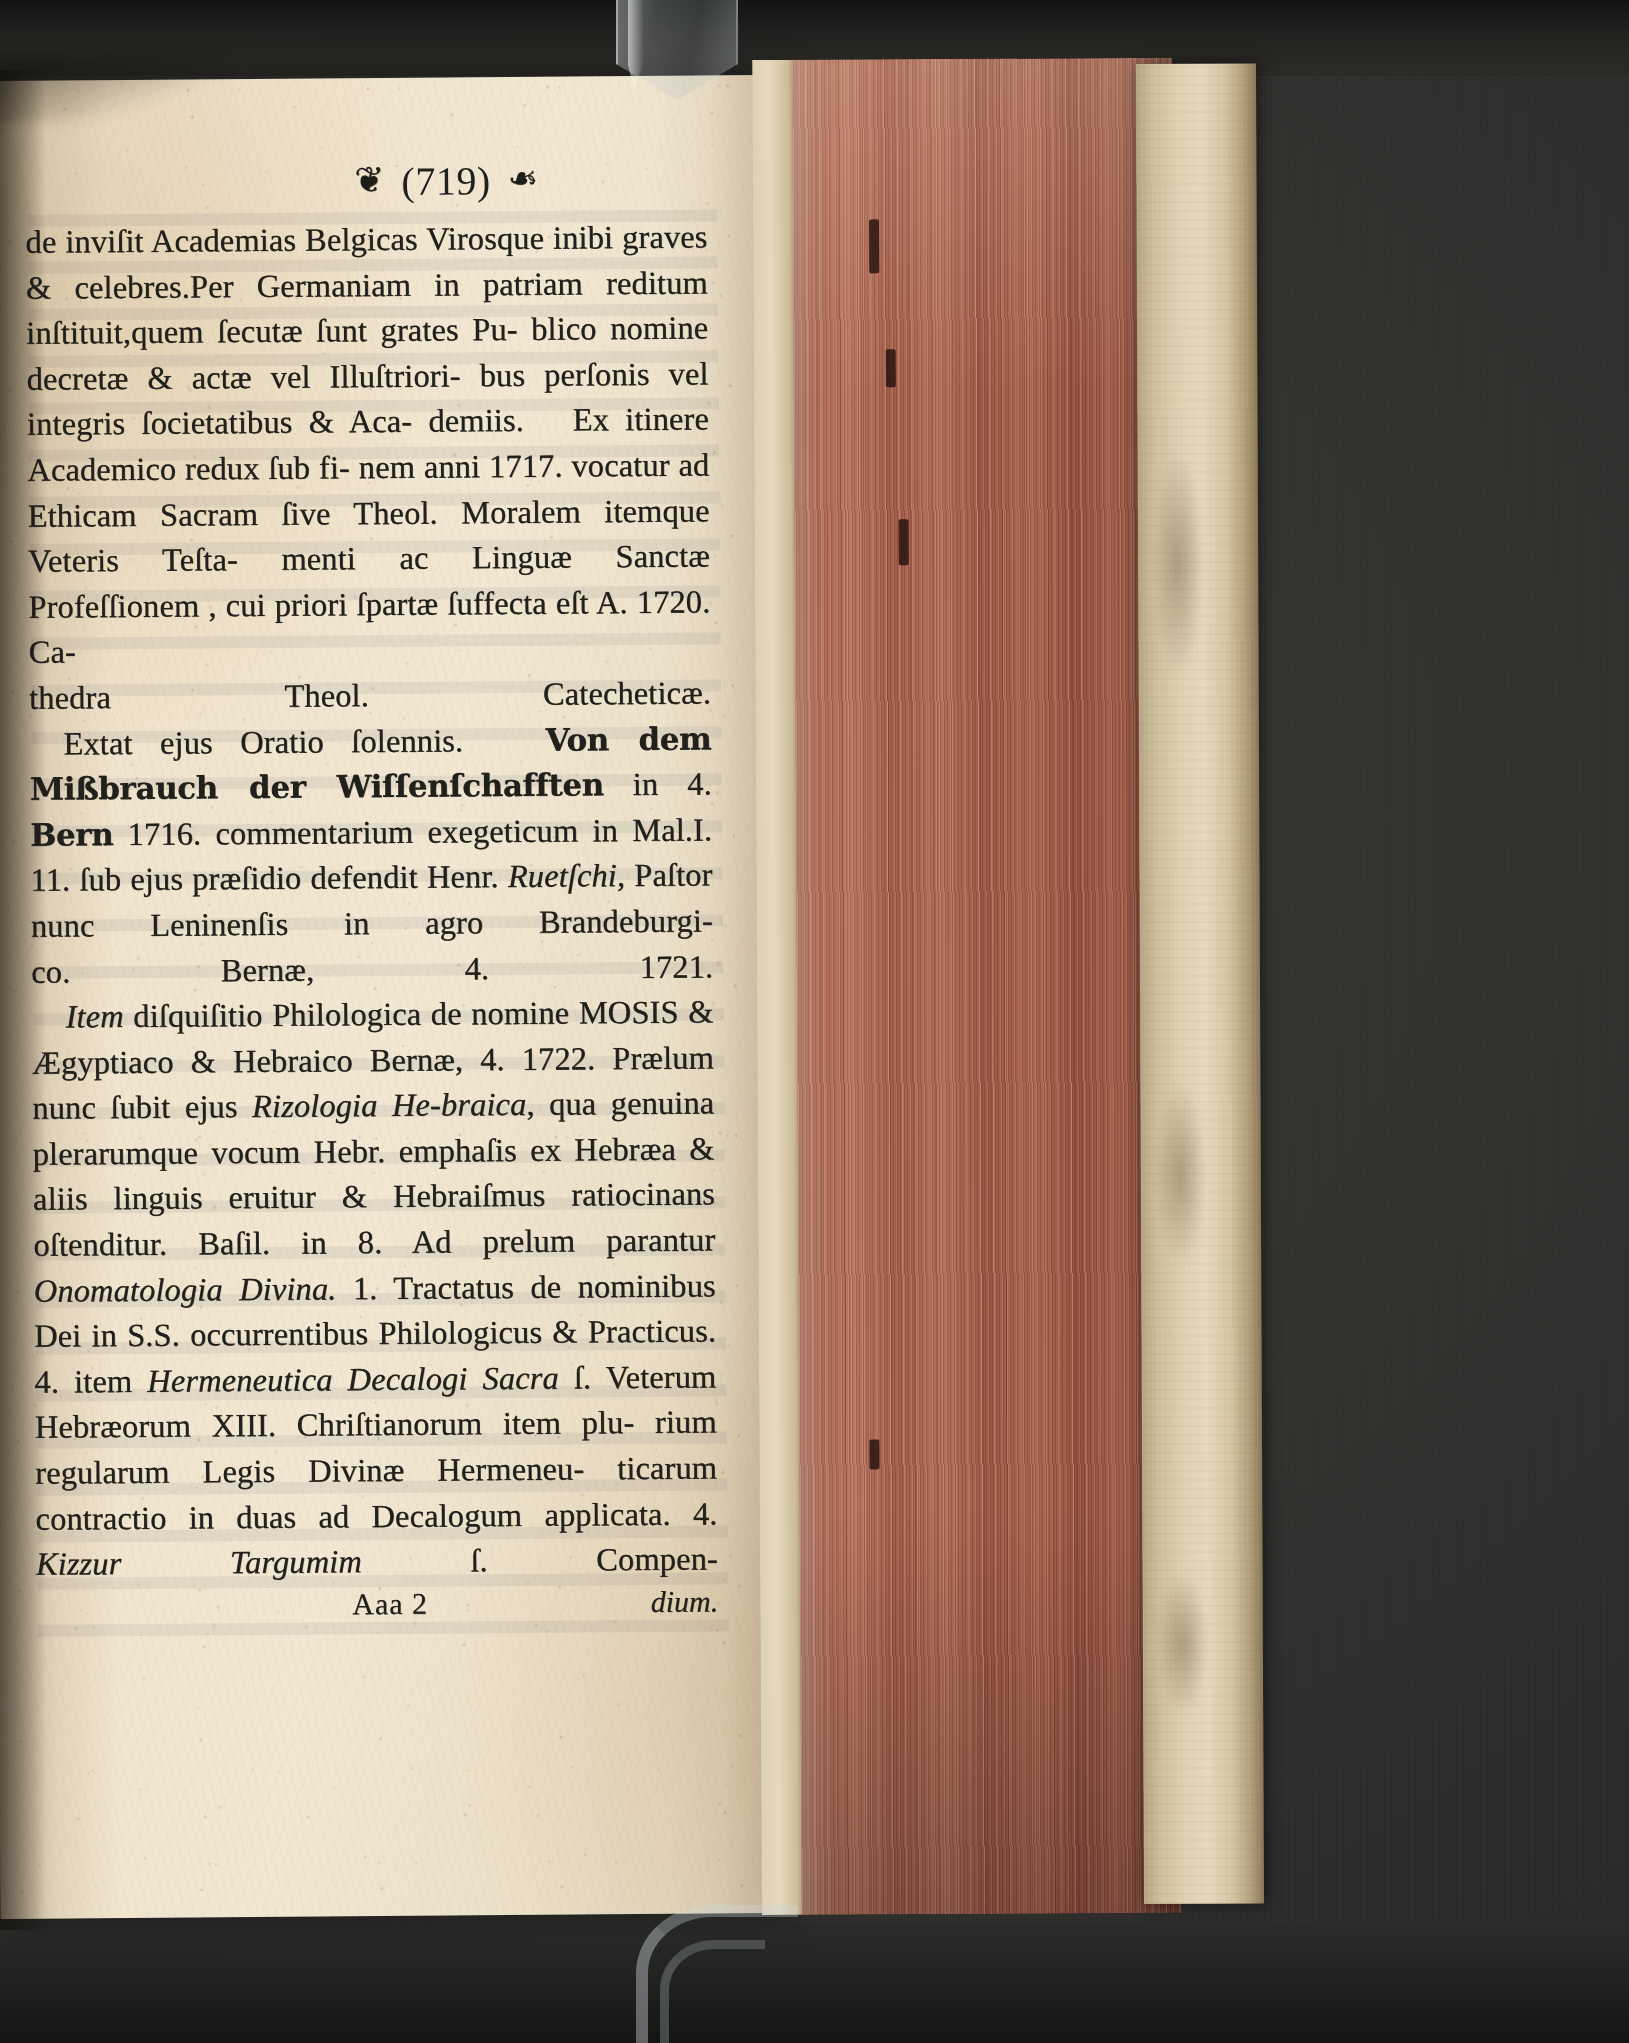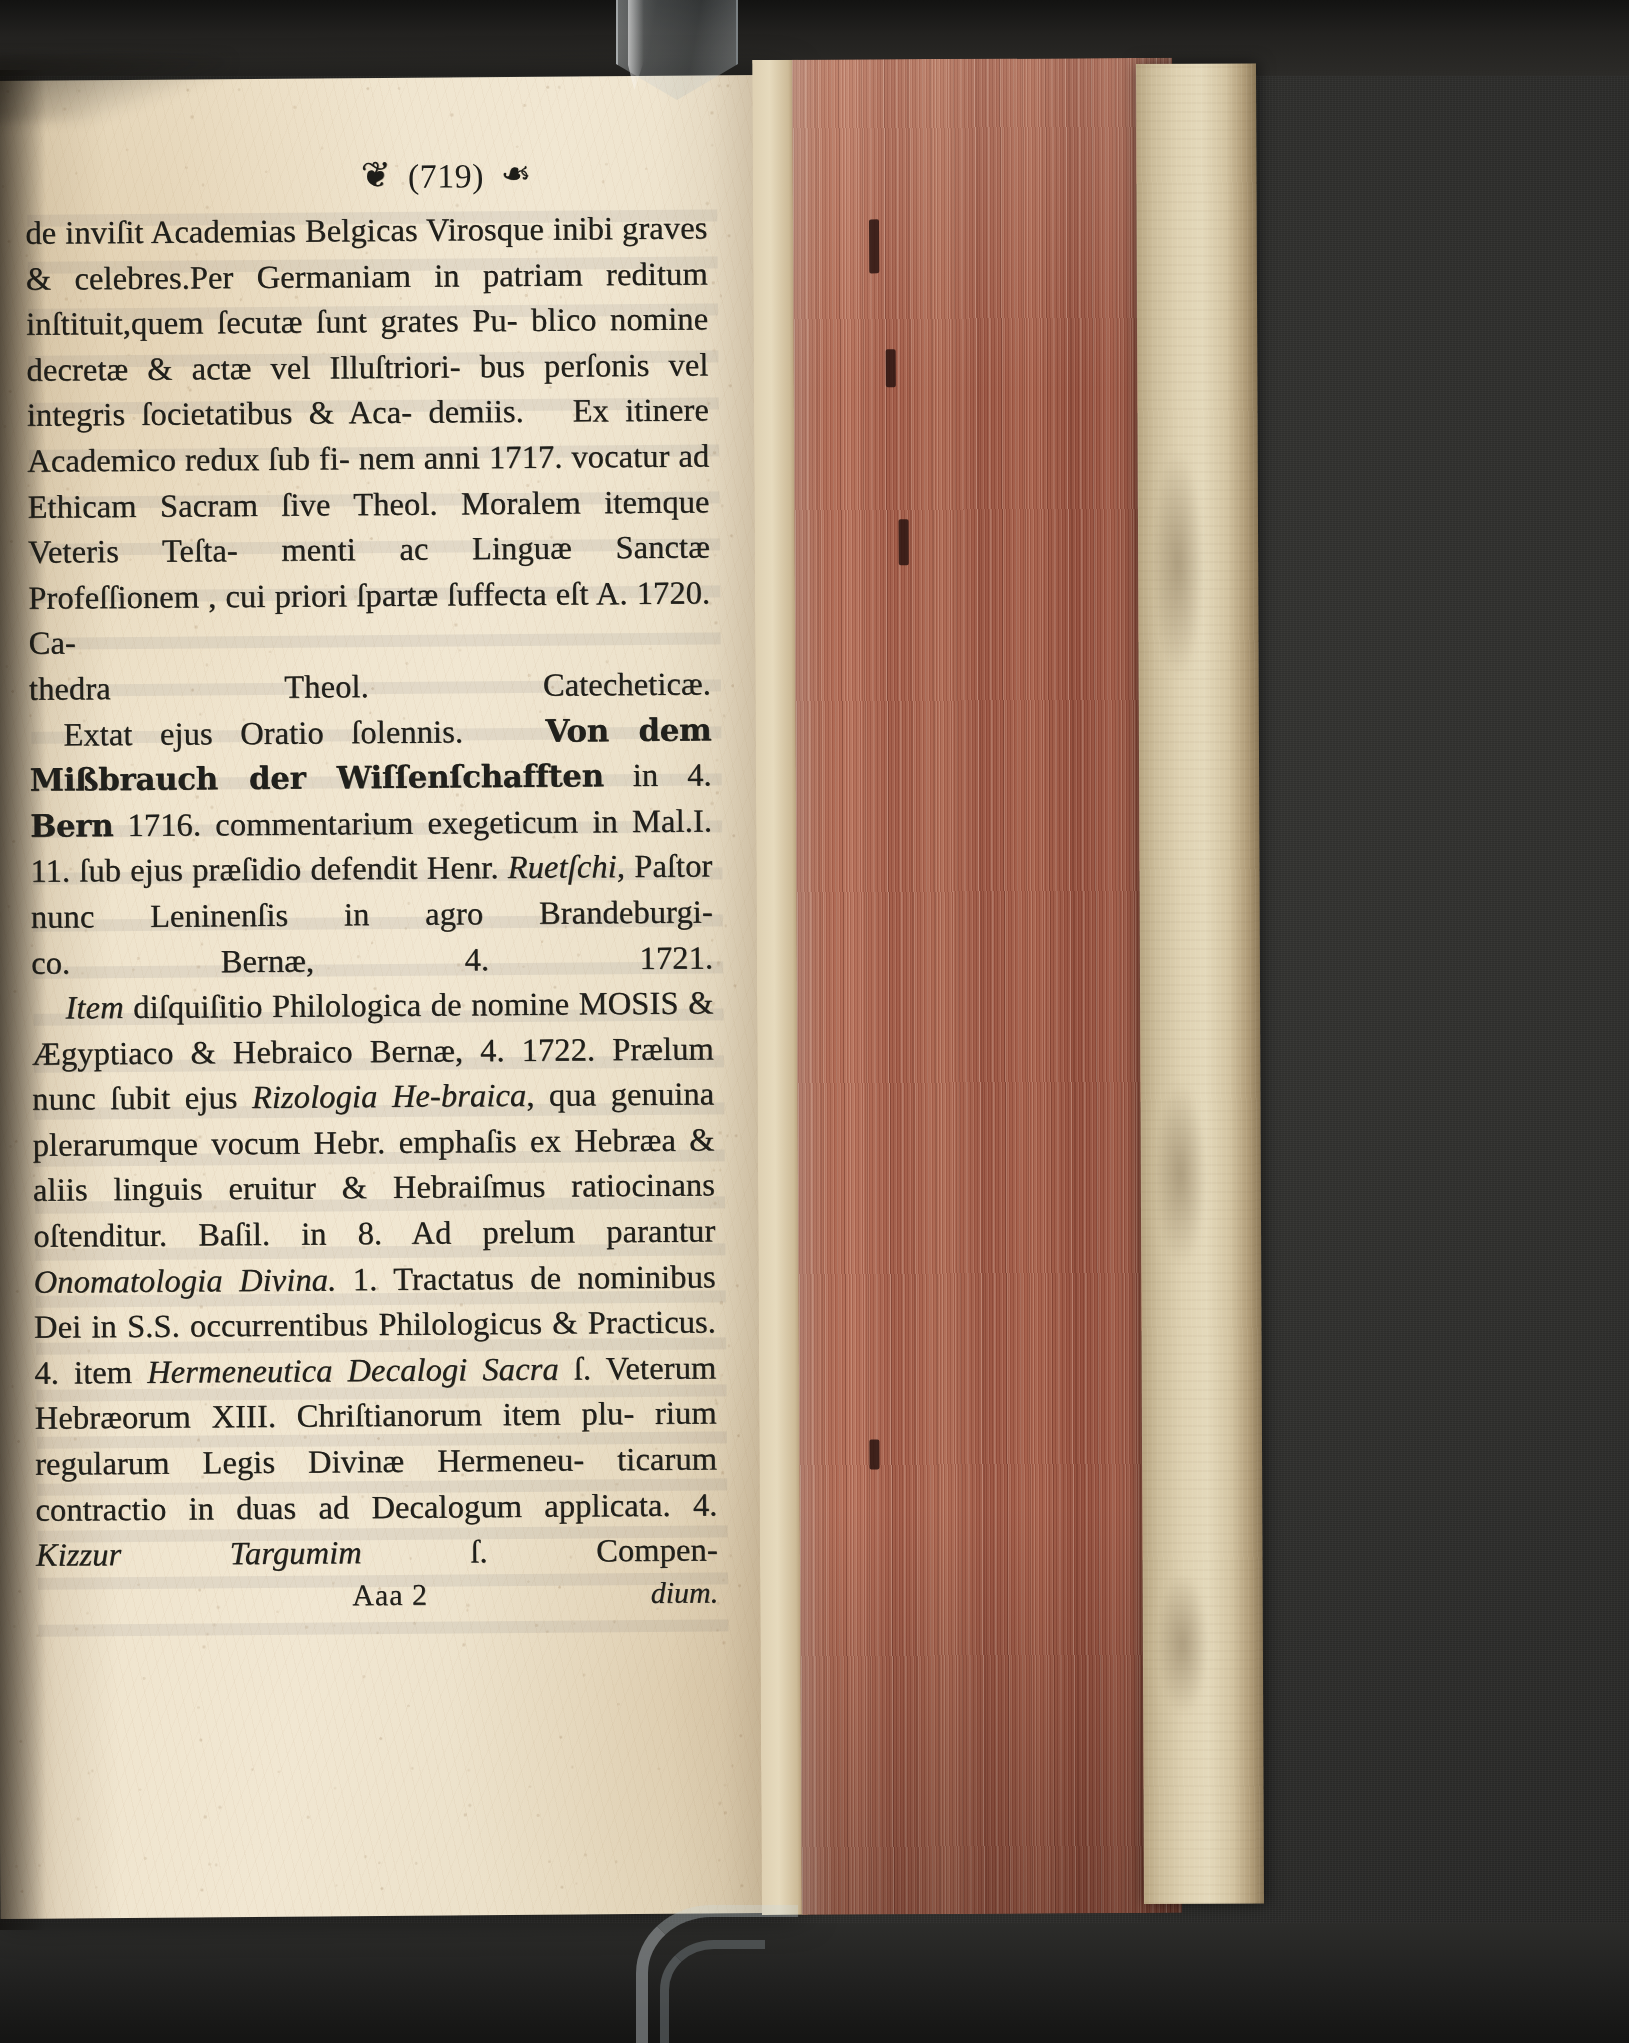--- a/index.html
+++ b/index.html
@@ -137,21 +137,21 @@
   }
   .ornament {
     font-size: 36px;
     line-height: 1;
     color: #1d1d19;
     text-shadow: .6px .4px 0 rgba(40,30,16,.5);
     transform: translateY(-2px);
   }
   .ornament.right { transform: translateY(-2px) scaleX(-1); }
   .folio {
-    font-size: 34px;
+    font-size: 40px;
     font-weight: 400;
     letter-spacing: .5px;
   }
 
   p.para {
     margin: 0;
     font-size: 32.5px;
     line-height: 45.6px;
     text-align: justify;
     text-align-last: justify;

